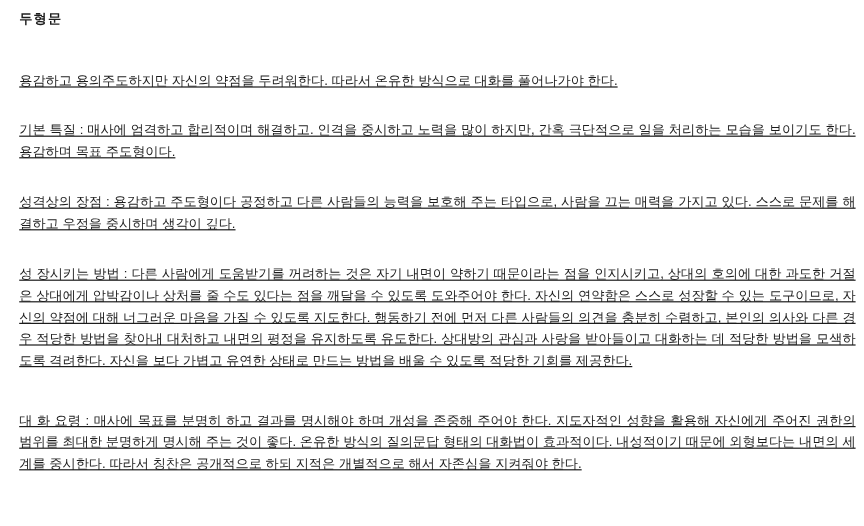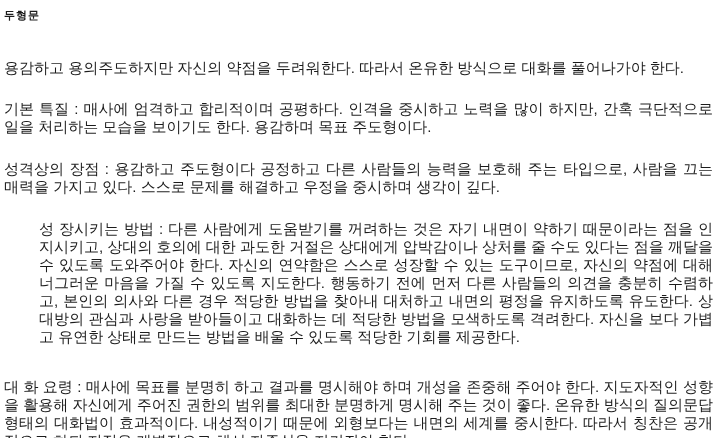--- a/index.html
+++ b/index.html
@@ -10,57 +10,57 @@
     width: 720px;
     height: 438px;
     background: #ffffff;
     overflow: hidden;
     font-family: "Liberation Sans", "DejaVu Sans", sans-serif;
   }
   .page {
     box-sizing: border-box;
     width: 720px;
     height: 438px;
-    padding: 8px 7px 0 4px;
+    padding: 8px 7px 0 16px;
     color: #1c1c1c;
   }
   .doc-title {
     font-size: 11px;
     font-weight: bold;
     margin: 0 0 36px 0;
     letter-spacing: 1px;
   }
   .para {
-    font-size: 15px;
+    font-size: 11px;
     line-height: 18px;
     margin: 0 0 23px 0;
     text-align: justify;
     word-break: break-all;
     color: #1c1c1c;
+    text-decoration: underline;
   }
   .para.last {
     margin-bottom: 0;
   }
   .para.gap-lg {
     margin-bottom: 24px;
   }
   .para.gap-xl {
     margin-bottom: 32px;
-    margin-left: 35px;
   }
 </style>
 </head>
 <body>
 
 <div class="page">
   <h1 class="doc-title">두형문</h1>
 
   <p class="para">용감하고 용의주도하지만 자신의 약점을 두려워한다. 따라서 온유한 방식으로 대화를 풀어나가야 한다.</p>
 
-  <p class="para gap-lg">기본 특질 : 매사에 엄격하고 합리적이며 공평하다. 인격을 중시하고 노력을 많이 하지만, 간혹 극단적으로 일을 처리하는 모습을 보이기도 한다. 용감하며 목표 주도형이다.</p>
+  <p class="para gap-lg">기본 특질 : 매사에 엄격하고 합리적이며 해결하고. 인격을 중시하고 노력을 많이 하지만, 간혹 극단적으로 일을 처리하는 모습을 보이기도 한다. 용감하며 목표 주도형이다.</p>
 
   <p class="para gap-lg">성격상의 장점 : 용감하고 주도형이다 공정하고 다른 사람들의 능력을 보호해 주는 타입으로, 사람을 끄는 매력을 가지고 있다. 스스로 문제를 해결하고 우정을 중시하며 생각이 깊다.</p>
 
 
   <p class="para gap-xl">성 장시키는 방법 : 다른 사람에게 도움받기를 꺼려하는 것은 자기 내면이 약하기 때문이라는 점을 인지시키고, 상대의 호의에 대한 과도한 거절은 상대에게 압박감이나 상처를 줄 수도 있다는 점을 깨달을 수 있도록 도와주어야 한다. 자신의 연약함은 스스로 성장할 수 있는 도구이므로, 자신의 약점에 대해 너그러운 마음을 가질 수 있도록 지도한다. 행동하기 전에 먼저 다른 사람들의 의견을 충분히 수렴하고, 본인의 의사와 다른 경우 적당한 방법을 찾아내 대처하고 내면의 평정을 유지하도록 유도한다. 상대방의 관심과 사랑을 받아들이고 대화하는 데 적당한 방법을 모색하도록 격려한다. 자신을 보다 가볍고 유연한 상태로 만드는 방법을 배울 수 있도록 적당한 기회를 제공한다.</p>
 
   <p class="para last">대 화 요령 : 매사에 목표를 분명히 하고 결과를 명시해야 하며 개성을 존중해 주어야 한다. 지도자적인 성향을 활용해 자신에게 주어진 권한의 범위를 최대한 분명하게 명시해 주는 것이 좋다. 온유한 방식의 질의문답 형태의 대화법이 효과적이다. 내성적이기 때문에 외형보다는 내면의 세계를 중시한다. 따라서 칭찬은 공개적으로 하되 지적은 개별적으로 해서 자존심을 지켜줘야 한다.</p>
 </div>
 
 </body></html>

